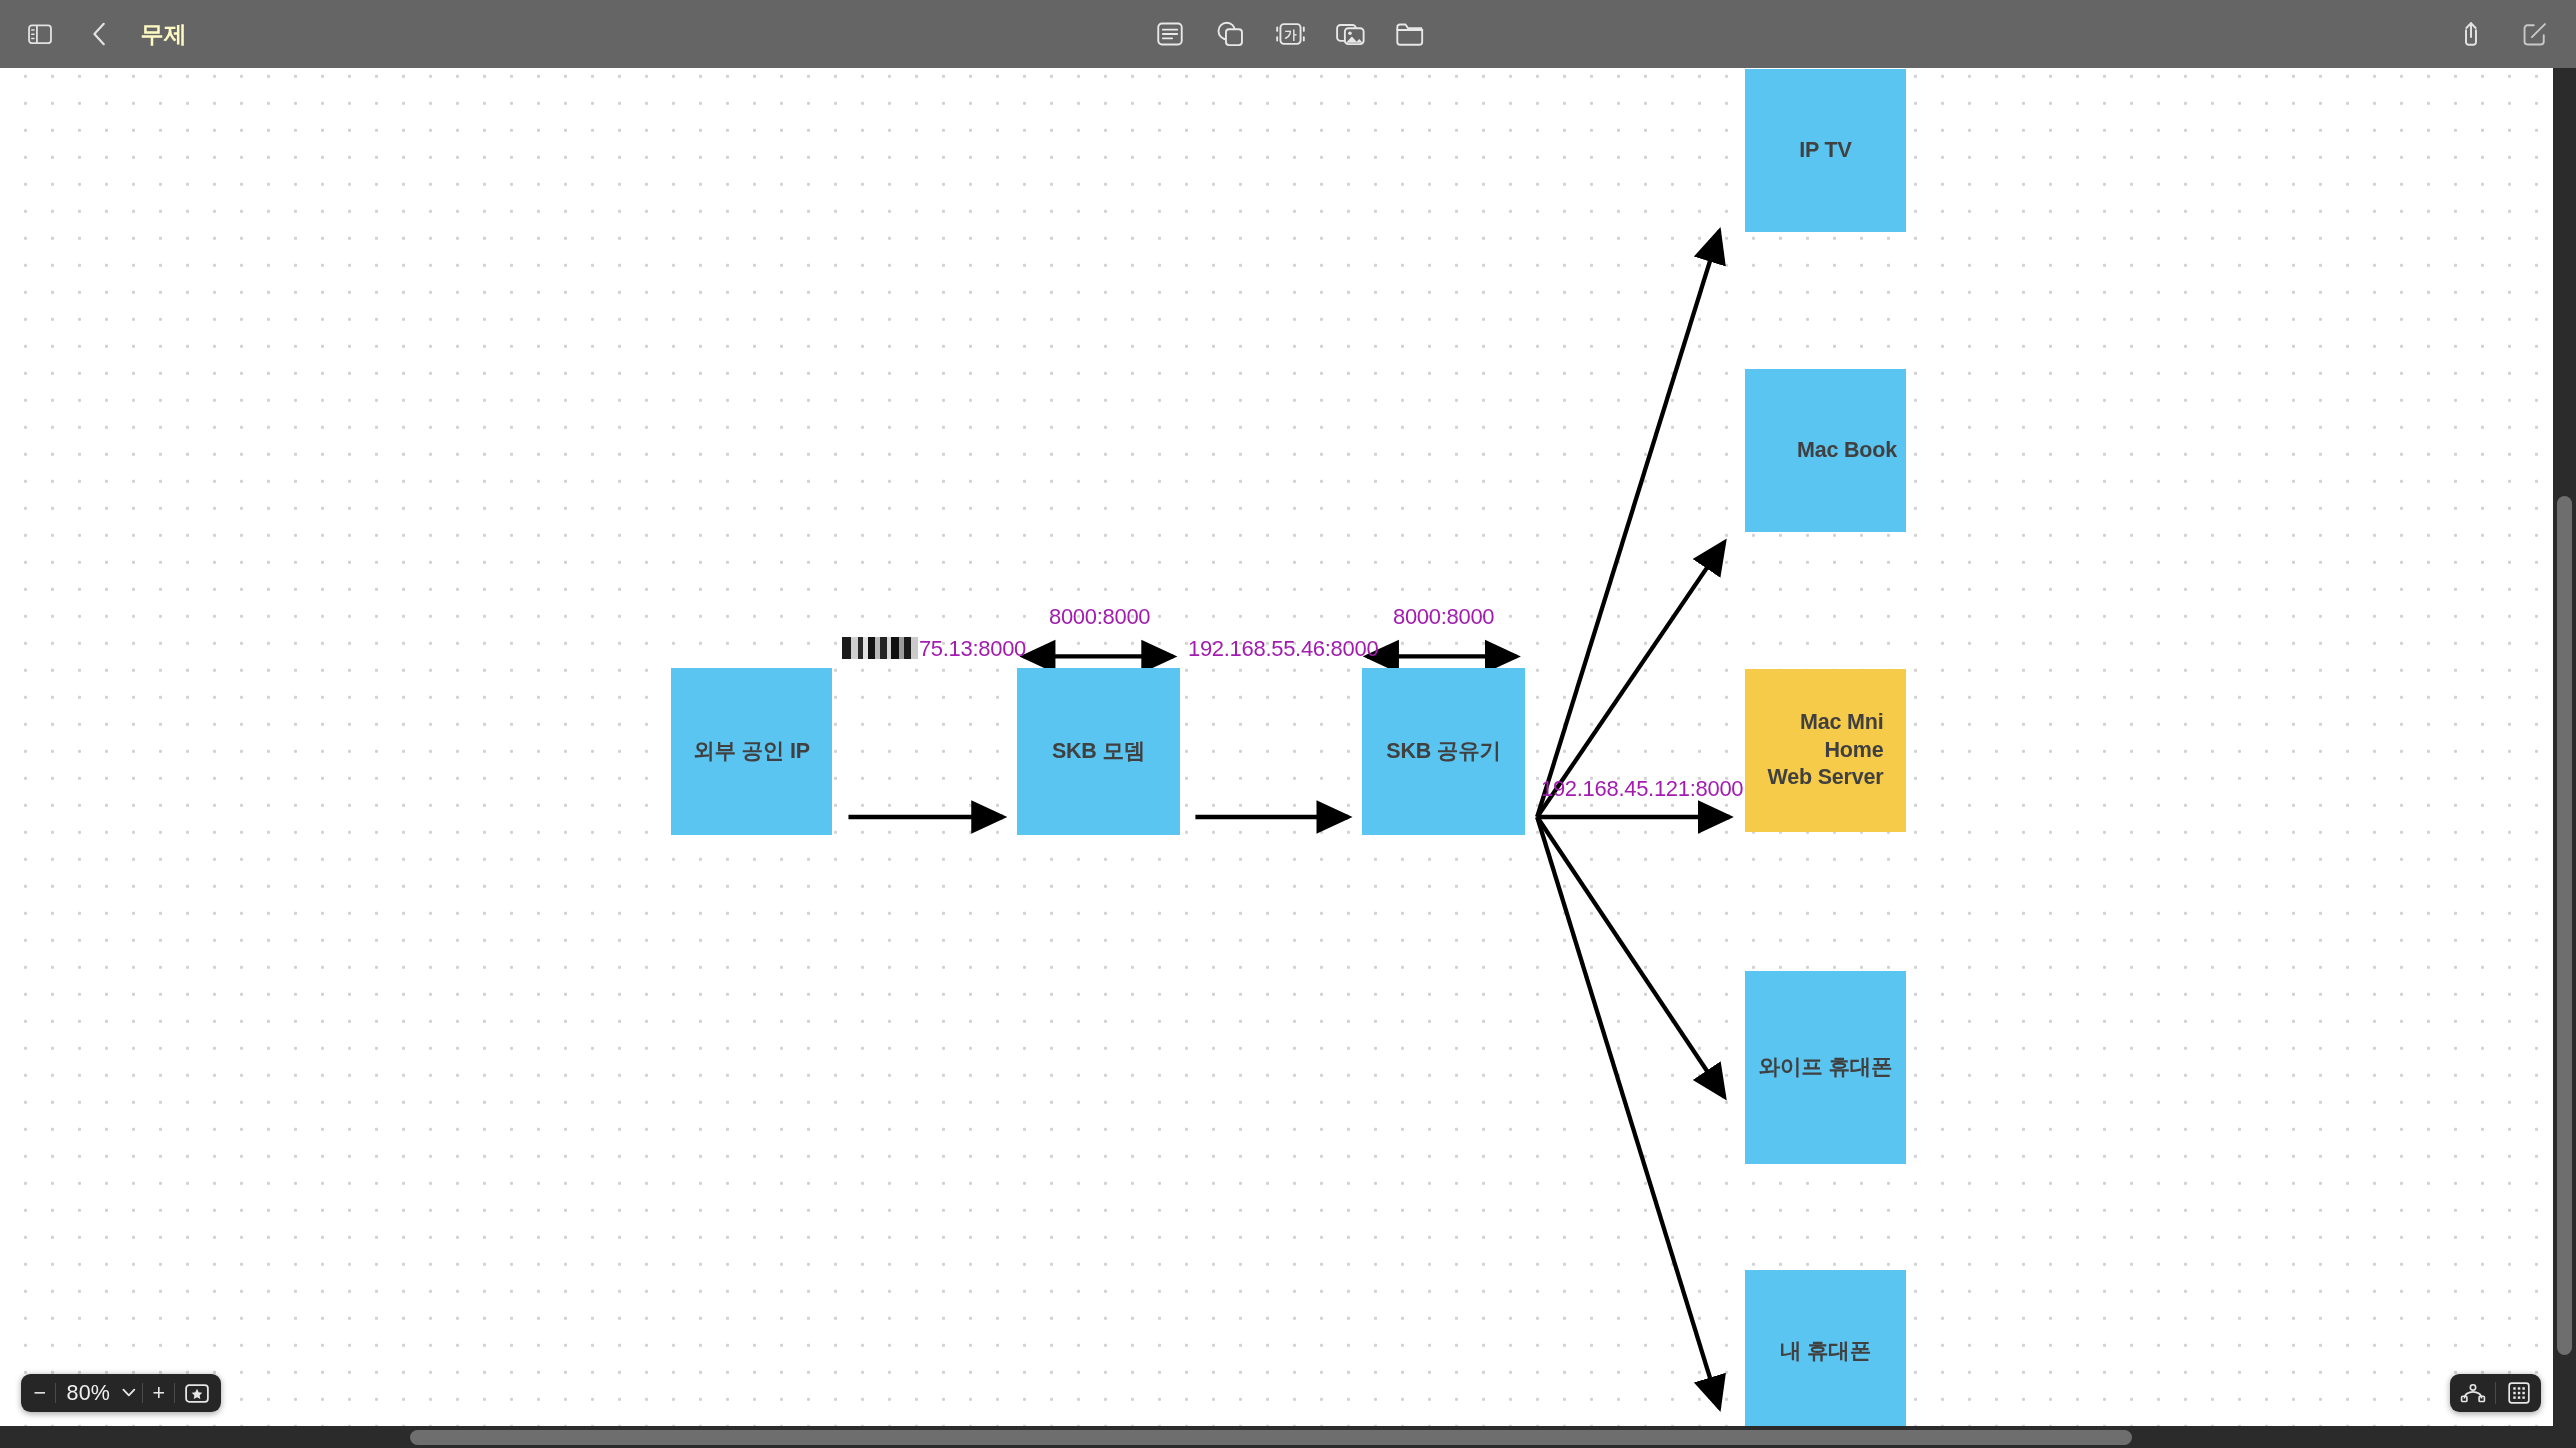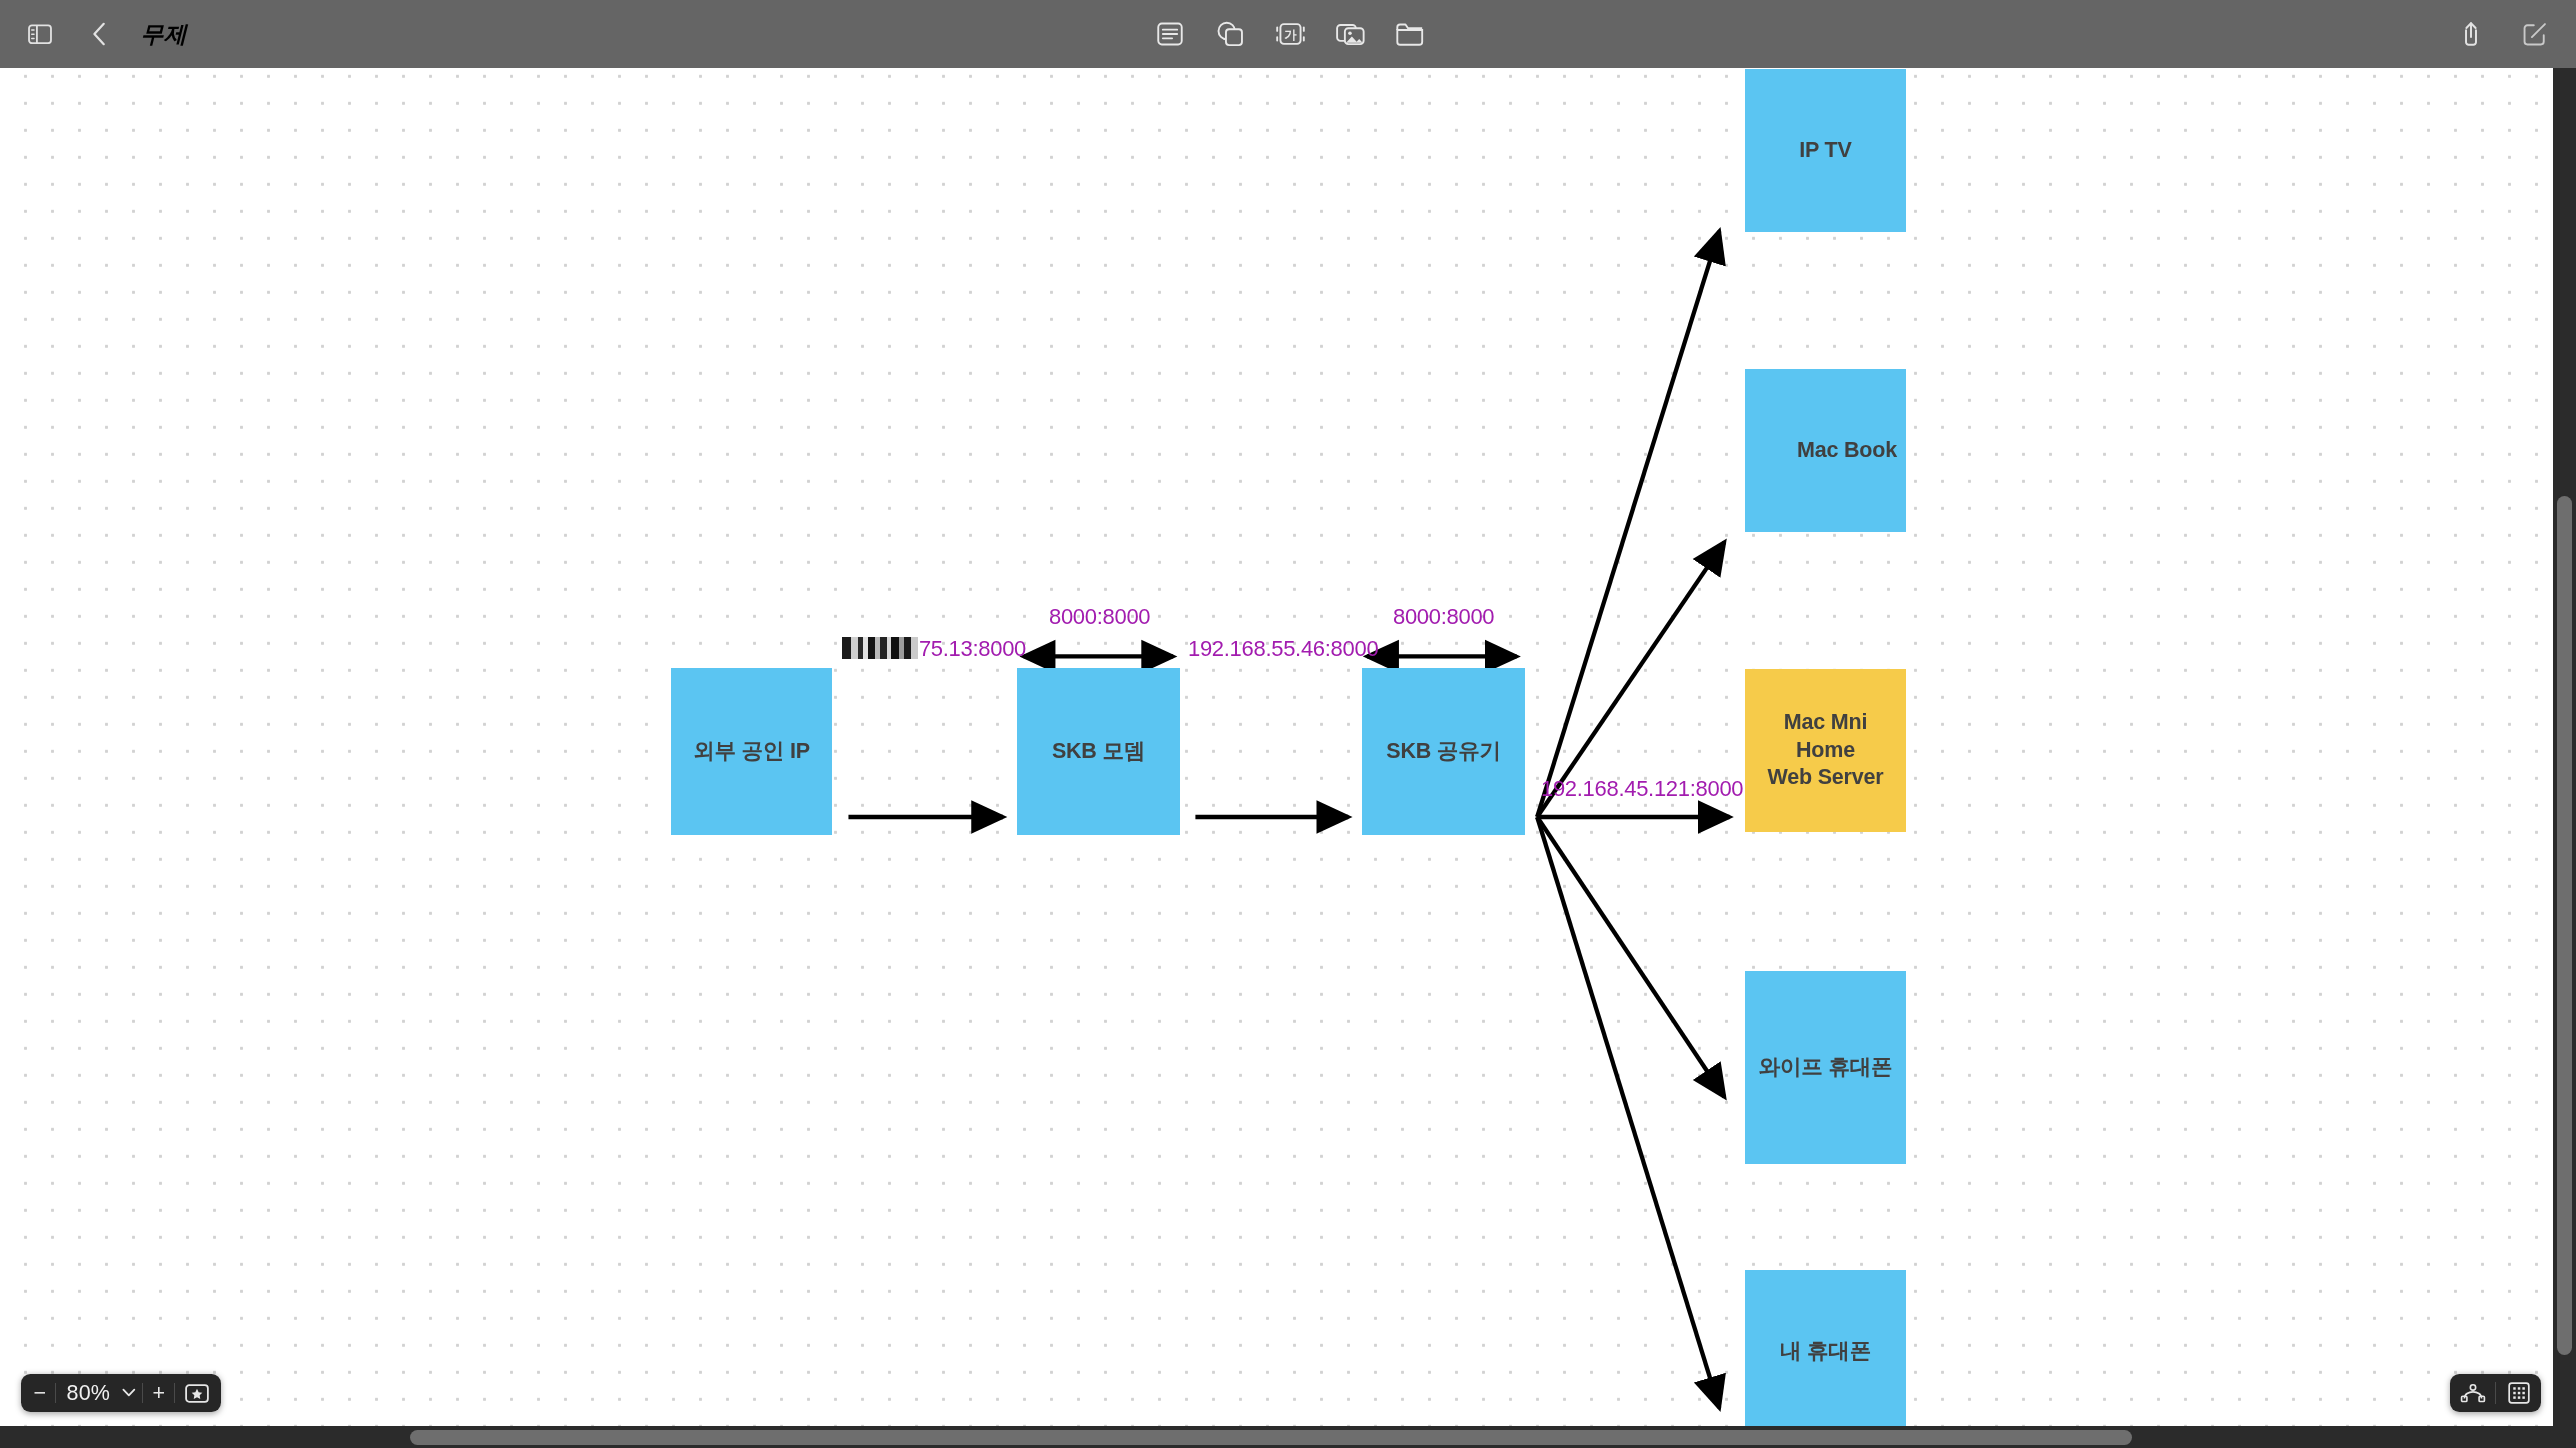--- a/index.html
+++ b/index.html
@@ -40,26 +40,25 @@
   .tb-icon {
     width: 38px; height: 38px;
     display: flex;
     align-items: center;
     justify-content: center;
     color: #e8e8e8;
   }
   .tb-icon svg { display: block; }
 
   .doc-title {
-    color: #000000;
+    color: #fef9c3;
     font-size: 23px;
     font-weight: 600;
     letter-spacing: 0.2px;
     white-space: nowrap;
-    font-style: italic;
   }
 
   .topbar-center {
     position: absolute;
     left: 1151px;
     top: 0;
     height: 68px;
     display: flex;
     align-items: center;
     gap: 22px;
@@ -111,21 +110,21 @@
     justify-content: center;
     text-align: center;
     color: #404040;
     font-size: 21.5px;
     font-weight: 700;
     line-height: 1.28;
     letter-spacing: -0.2px;
     white-space: pre-line;
   }
   .node.blue   { background: #5bc5f2; }
-  .node.yellow { background: #f6cb4a; }
+  .node.yellow { background: #f6cb4a; text-align: right; }
 
   
   .edge-label {
     position: absolute;
     color: #a21caf;
     font-size: 22px;
     font-weight: 400;
     letter-spacing: -0.3px;
     white-space: nowrap;
     background: transparent;

